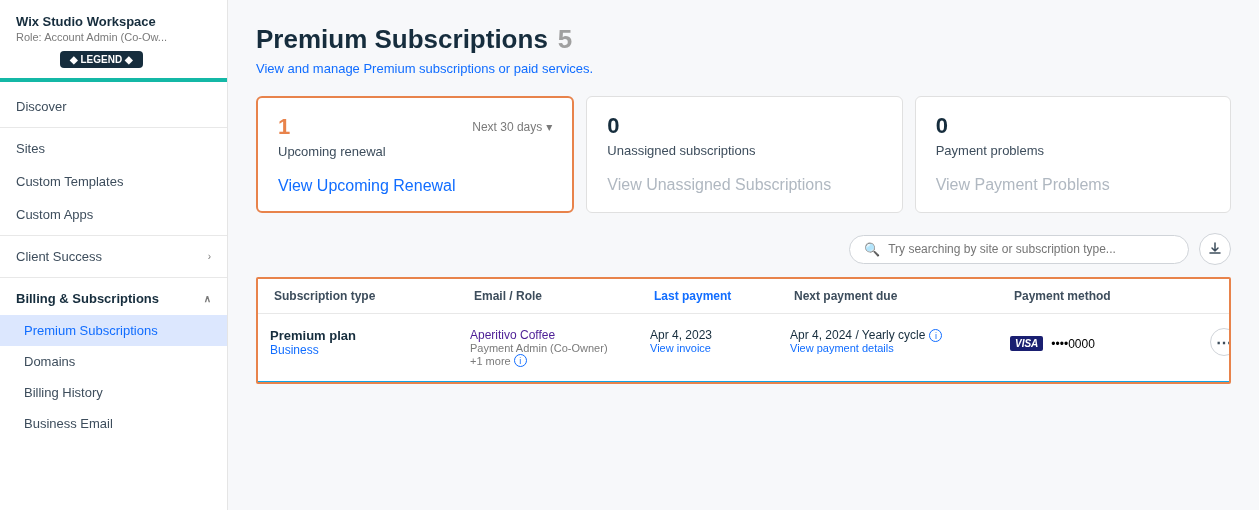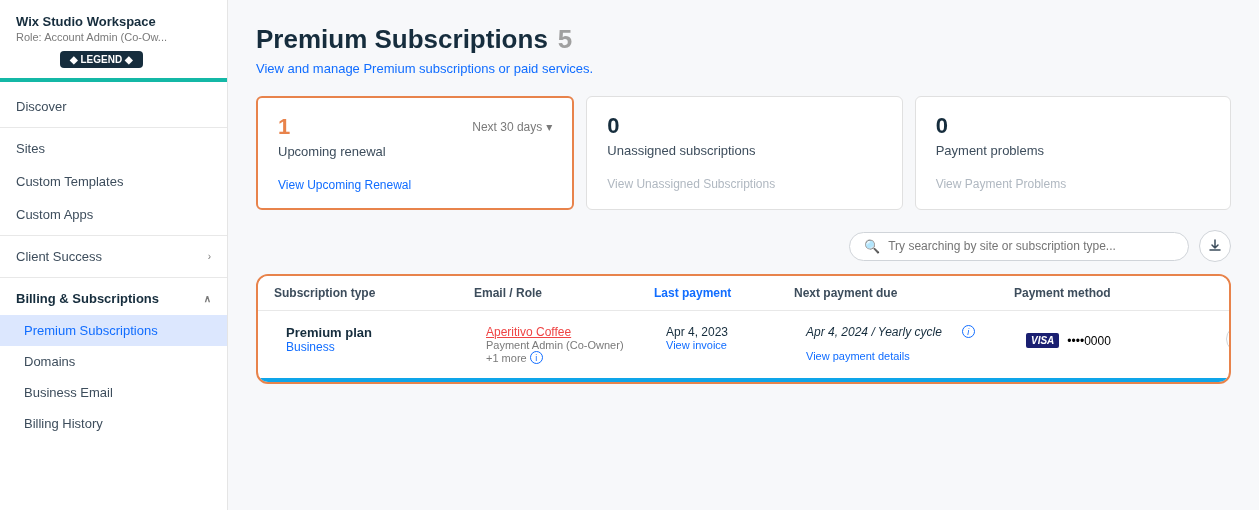--- a/index.html
+++ b/index.html
@@ -154,21 +154,21 @@
       color: #7a7a7a;
       cursor: pointer;
       margin-left: 35px;
     }
     .card-label {
       font-size: 13px;
       color: #3d4d5c;
       margin-bottom: 18px;
     }
     .card-link {
-      font-size: 12px;
+      font-size: 16px;
       color: #116dff;
       cursor: pointer;
       text-decoration: none;
     }
     .card-link.disabled {
       color: #b0b8c1;
       cursor: default;
     }
 
     
@@ -211,57 +211,56 @@
       align-items: center;
       justify-content: center;
       cursor: pointer;
       color: #3d4d5c;
     }
 
     
     .table-container {
       background: #fff;
       border: 2px solid #e8834b;
-      border-radius: 12px;
+      border-radius: 2px;
       overflow: hidden;
     }
     .table-header {
       display: grid;
       grid-template-columns: 200px 180px 140px 220px 200px 40px;
       padding: 10px 16px;
       border-bottom: 1px solid #e8e8e8;
       background: #fff;
     }
     .th {
       font-size: 12px;
       font-weight: 600;
       color: #3d4d5c;
     }
     .th.blue { color: #116dff; }
     .table-row-data {
       display: grid;
       grid-template-columns: 200px 180px 140px 220px 200px 40px;
-      padding: 14px 28px;
+      padding: 14px 12px;
       align-items: start;
-      border-bottom: 4px solid #0ea5e9;
+      border-bottom: 1px solid #0ea5e9;
     }
     .sub-type-main {
       font-weight: 700;
       font-size: 13px;
       color: #162d3d;
     }
     .sub-type-sub {
       font-size: 12px;
       color: #116dff;
     }
     .site-name {
       font-size: 12px;
-      color: #ef4444;
-      cursor: pointer;
-      text-decoration: underline;
+      color: #4c1d95;
+      cursor: pointer;
     }
     .site-role {
       font-size: 11px;
       color: #7a7a7a;
     }
     .site-more {
       font-size: 11px;
       color: #7a7a7a;
       display: flex;
       align-items: center;
@@ -285,30 +284,29 @@
     }
     .payment-link {
       font-size: 11px;
       color: #116dff;
       cursor: pointer;
     }
     .next-payment {
       font-size: 12px;
       color: #162d3d;
       display: flex;
-      align-items: flex-start;
-      gap: 20px;
-      font-style: italic;
+      align-items: flex-end;
+      gap: 4px;
     }
     .view-payment-link {
       font-size: 11px;
       color: #116dff;
       cursor: pointer;
       display: block;
-      margin-top: 11px;
+      margin-top: 0;
     }
     .visa-badge {
       display: inline-flex;
       align-items: center;
       gap: 8px;
       font-size: 12px;
       margin-top: 8px;
     }
     .visa-box {
       background: #1a1f71;
@@ -367,24 +365,24 @@
       <span>Billing &amp; Subscriptions</span>
       <span class="chevron">∧</span>
     </div>
     <div class="nav-sub-item active">
       <span>Premium Subscriptions</span>
     </div>
     <div class="nav-sub-item">
       <span>Domains</span>
     </div>
     <div class="nav-sub-item">
+      <span>Billing History</span>
+    </div>
+    <div class="nav-sub-item">
       <span>Business Email</span>
-    </div>
-    <div class="nav-sub-item">
-      <span>Billing History</span>
     </div>
   </nav>
 </div>
 
 <div class="main">
 
   <div class="page-title-row">
     <span class="page-title">Premium Subscriptions</span>
     <span class="page-title-count">5</span>
   </div>

